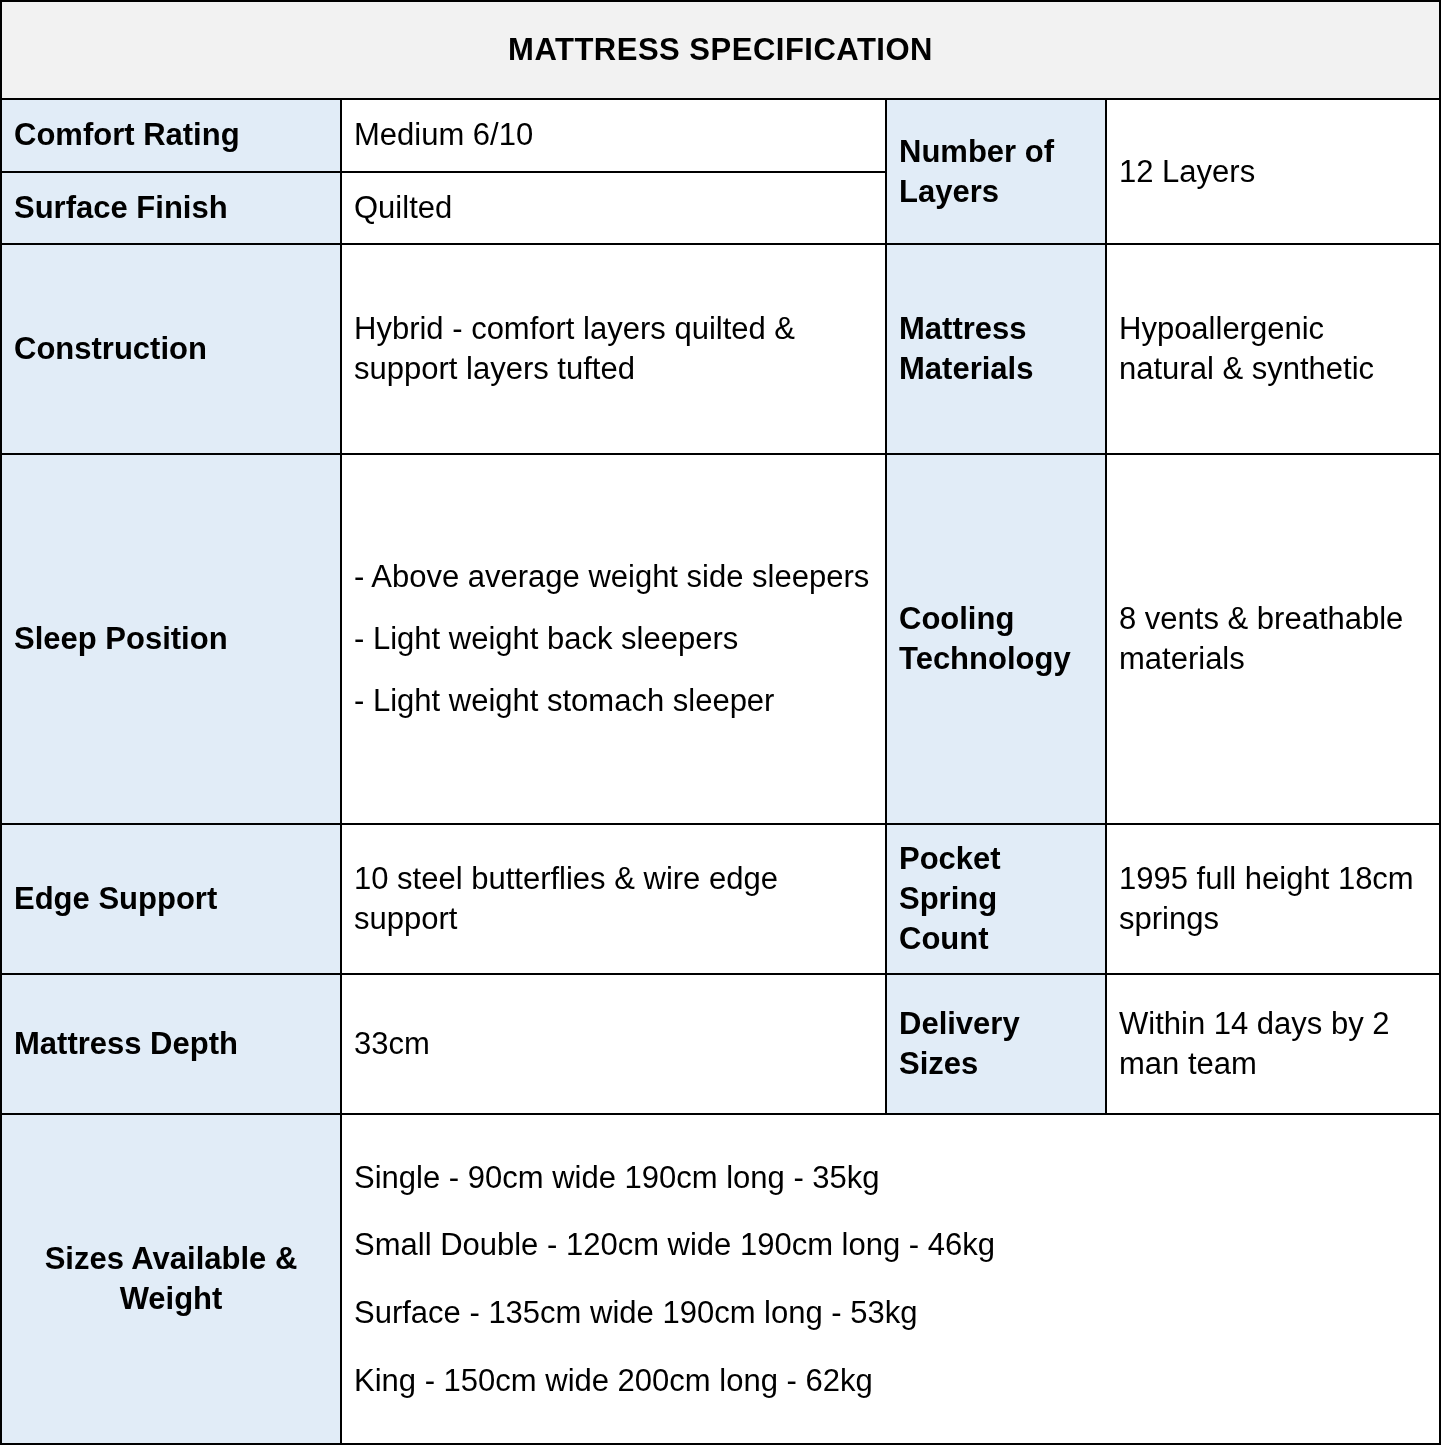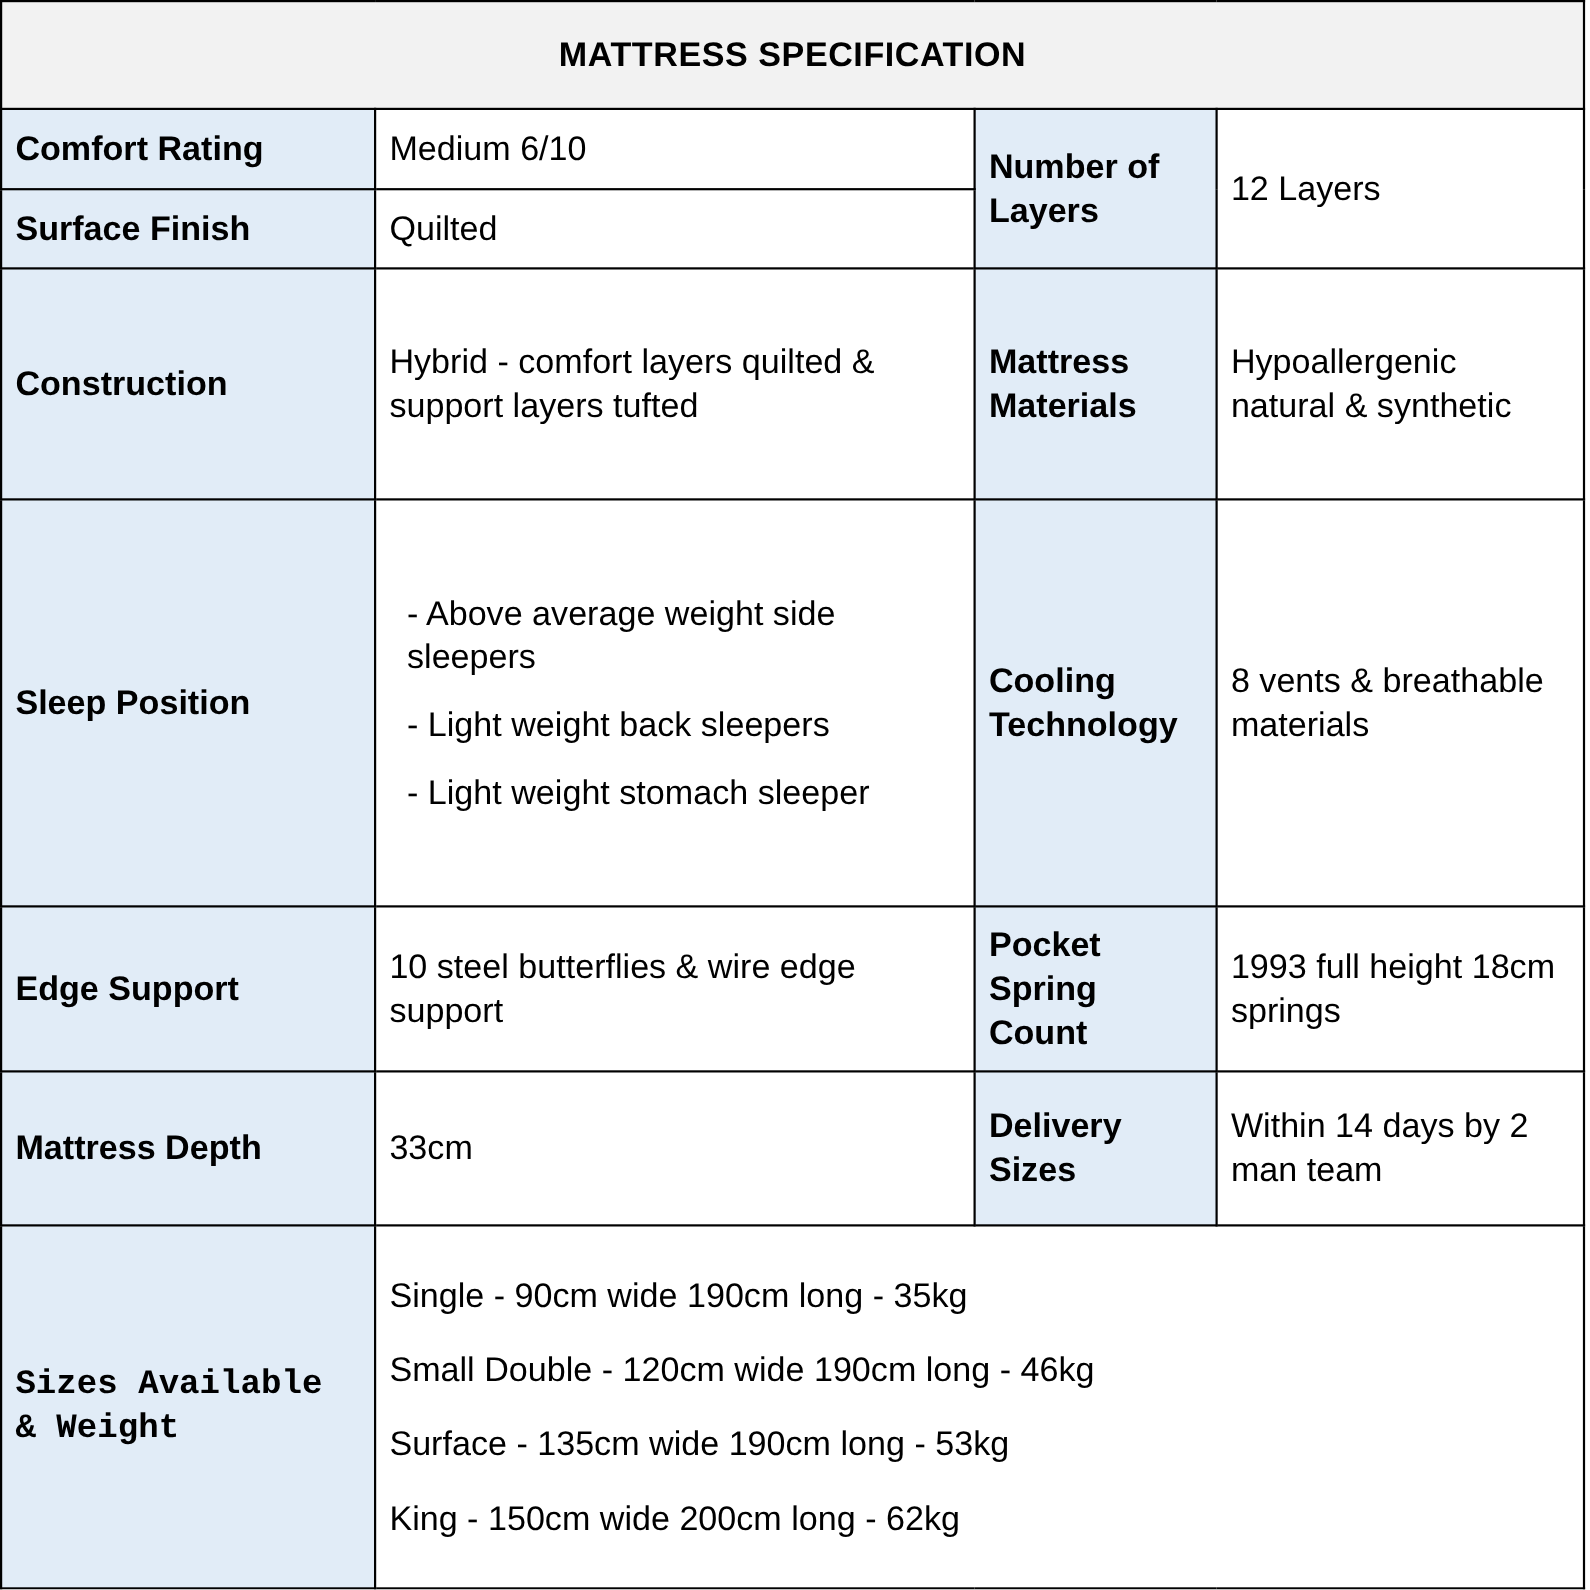--- a/index.html
+++ b/index.html
@@ -44,33 +44,33 @@
   }
   .value {
     background: #ffffff;
     border-radius: 29px;
   }
   .col-label-left { width: 340px; }
   .col-value-left { width: 545px; }
   .col-label-right { width: 220px; }
   .col-value-right { width: 334px; }
   .sleep-list p {
-    margin: 0 0 22px 16px;
+    margin: 0 0 22px 0;
   }
   .sleep-list p:last-child {
     margin-bottom: 0;
   }
   .sizes-list p {
     margin: 0 0 28px 0;
   }
   .sizes-list p:last-child {
     margin-bottom: 0;
   }
   .label-center {
-    font-family: Liberation Mono, monospace;
+    text-align: center;
   }
 </style>
 </head>
 <body>
 
 <table class="spec-table">
   <colgroup>
     <col class="col-label-left">
     <col class="col-value-left">
     <col class="col-label-right">
@@ -108,21 +108,21 @@
         <p>- Light weight stomach sleeper</p>
       </td>
       <td class="label">Cooling Technology</td>
       <td class="value">8 vents &amp; breathable materials</td>
     </tr>
 
     <tr style="height:150px;">
       <td class="label">Edge Support</td>
       <td class="value">10 steel butterflies &amp; wire edge support</td>
       <td class="label">Pocket Spring Count</td>
-      <td class="value">1993 full height 18cm springs</td>
+      <td class="value">1995 full height 18cm springs</td>
     </tr>
 
     <tr style="height:140px;">
       <td class="label">Mattress Depth</td>
       <td class="value">33cm</td>
       <td class="label">Delivery Sizes</td>
       <td class="value">Within 14 days by 2 man team</td>
     </tr>
 
     <tr style="height:330px;">

